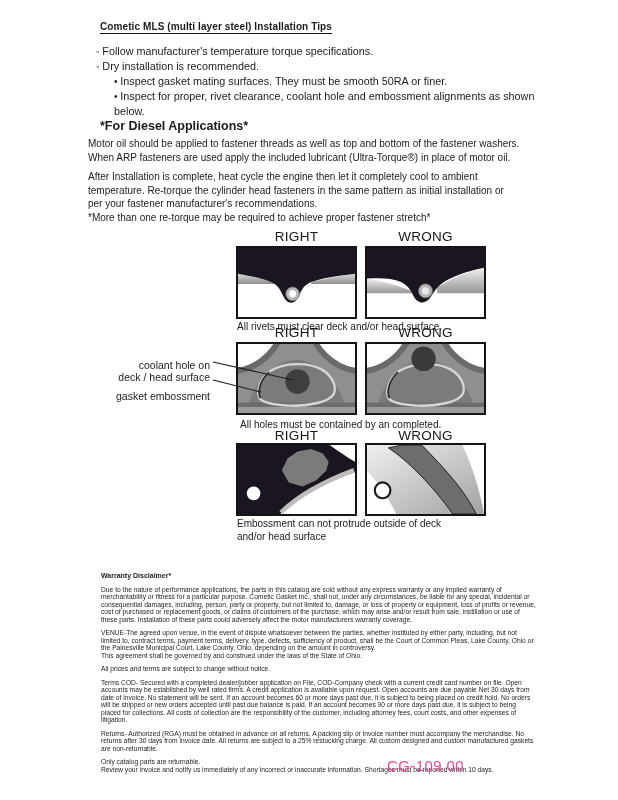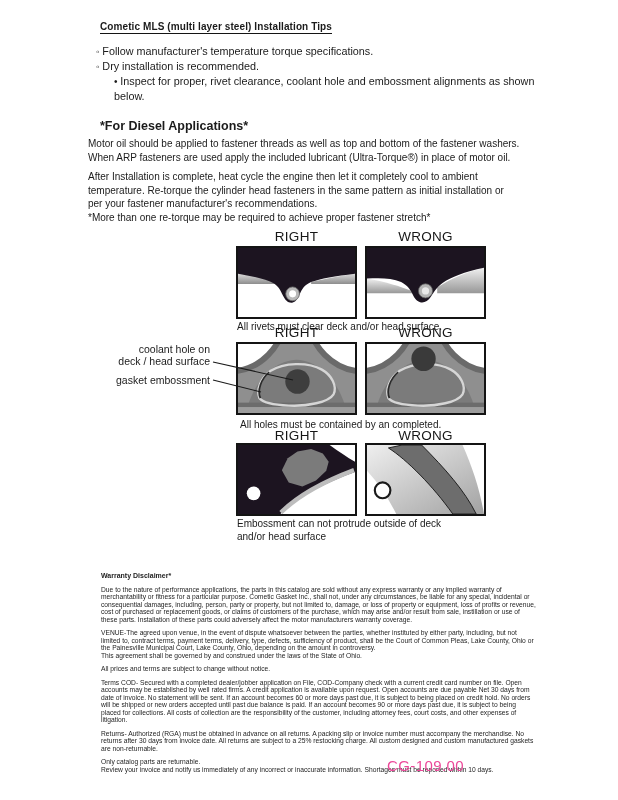--- a/index.html
+++ b/index.html
@@ -34,21 +34,21 @@
     background:#ffffff;
   }
   .panel svg { display:block; width:100%; height:100%; }
   .d1-panel { top:246px; } .d2-panel { top:342px; } .d3-panel { top:443px; }
 
   .caption { font-size:10px; line-height:12.5px; color:#1b1b1b; }
   .d1-cap { left:237px; top:321px; }
   .d2-cap { left:240px; top:419px; }
   .d3-cap { left:237px; top:518px; }
 
-  .callout { font-size:10.5px; line-height:12px; text-align:right; width:110px; left:100px; }
+  .callout { font-size:10.5px; line-height:12px; text-align:right; width:110px; left:100px;margin-top:16px; }
   .coolant-lbl { top:343px; }
   .emboss-lbl { top:374px; }
 
   .leader-overlay { left:0; top:0; width:618px; height:800px; pointer-events:none; }
 
   .legal { left:101px; top:572px; width:436px; font-size:6.7px; line-height:7.5px; color:#242424; }
   .legal-heading { font-weight:bold; font-size:7px; margin:0 0 6px 0; }
   .legal-p { margin:0 0 6px 0; }
 
   .page-number { left:387px; top:757px; font-size:15px; letter-spacing:0.4px; color:#ec4899; }
@@ -56,20 +56,21 @@
 </head>
 <body>
 
 <div class="page">
 
   <div class="abs doc-title">Cometic MLS (multi layer steel) Installation Tips</div>
 
   <div class="abs bullets">
     <div class="bullet">Follow manufacturer's temperature torque specifications.</div>
     <div class="bullet">Dry installation is recommended.</div>
+    <div class="bullet sub">Inspect gasket mating surfaces.  They must be smooth 50RA or finer.</div>
     <div class="bullet sub">Inspect for proper, rivet clearance, coolant hole and embossment alignments as shown below.</div>
   </div>
 
   <div class="abs diesel-heading">*For Diesel Applications*</div>
   <div class="abs body-para p1">Motor oil should be applied to fastener threads as well as top and bottom of the fastener washers. When ARP fasteners are used apply the included lubricant (Ultra-Torque®) in place of motor oil.</div>
   <div class="abs body-para p2">After Installation is complete, heat cycle the engine then let it completely cool to ambient temperature. Re-torque the cylinder head fasteners in the same pattern as initial installation or per your fastener manufacturer's recommendations.</div>
   <div class="abs body-para note">*More than one re-torque may be required to achieve proper fastener stretch*</div>
 
   <div class="abs rw-label col-l d1-lbl">RIGHT</div>
   <div class="abs rw-label col-r d1-lbl">WRONG</div>

